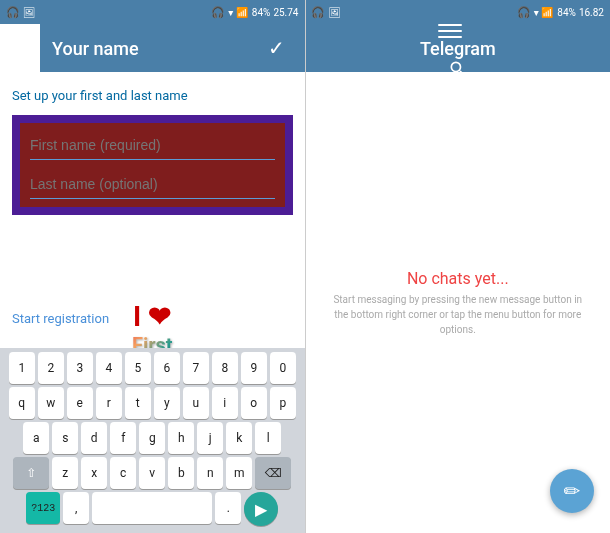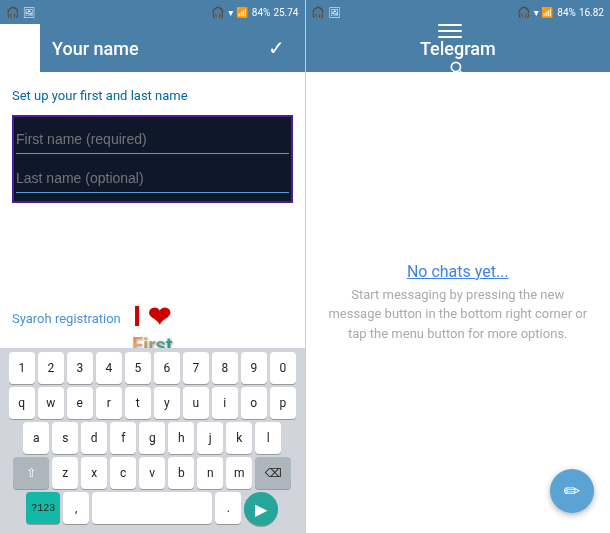--- a/index.html
+++ b/index.html
@@ -87,23 +87,23 @@
     .content {
       padding: 16px 12px;
       flex: 1;
     }
     .setup-label {
       font-size: 13px;
       color: #0369a1;
       margin-bottom: 12px;
     }
     .name-form {
-      border: 2px solid #4c1d95;
-      background: #0f172a;
-      padding: 8px 2px;
+      border: 8px solid #4c1d95;
+      background: #7f1d1d;
+      padding: 8px 10px;
       margin-bottom: 0;
     }
     .name-input {
       width: 100%;
       background: transparent;
       border: none;
       border-bottom: 1px solid #5b9bd5;
       padding: 6px 0;
       font-size: 14px;
       color: #999;
@@ -219,26 +219,25 @@
       display: flex;
       flex-direction: column;
       align-items: center;
       justify-content: center;
       color: #aaa;
       text-align: center;
       padding: 20px;
     }
     .no-chats-title {
       font-size: 16px;
-      color: #3b82f6;
+      color: #ef4444;
       margin-bottom: 4px;
-      text-decoration: underline;
     }
     .no-chats-desc {
-      font-size: 13px;
+      font-size: 10px;
       color: #aaa;
       line-height: 1.5;
     }
     .fab {
       position: absolute;
       bottom: 20px;
       right: 16px;
       width: 44px;
       height: 44px;
       background: #5ba3d4;
@@ -297,21 +296,21 @@
   </div>
 
   <div class="content">
     <div class="setup-label">Set up your first and last name</div>
     <div class="name-form">
       <input class="name-input" type="text" placeholder="First name (required)" style="">
       <input class="name-input" type="text" placeholder="Last name (optional)" style="">
     </div>
   </div>
 
-  <div class="cancel-link">Syaroh registration</div>
+  <div class="cancel-link">Start registration</div>
 
   <div style="flex:1; position:relative;">
     <div class="watermark">
       <div style="font-size:28px; font-weight:bold; color:#cc0000;">I ❤</div>
       <div style="font-size:20px; font-weight:bold; background: linear-gradient(135deg, #e63946, #f4a261, #2a9d8f, #264653); -webkit-background-clip:text; -webkit-text-fill-color:transparent; filter: drop-shadow(1px 1px 1px rgba(0,0,0,0.3));">First</div>
       <div style="font-size:22px; font-weight:bold; background: linear-gradient(135deg, #e63946, #f4a261, #2a9d8f, #264653); -webkit-background-clip:text; -webkit-text-fill-color:transparent;">Syaroh</div>
       <div style="font-size:10px; color:#4a90d9;">.info</div>
     </div>
   </div>
 

